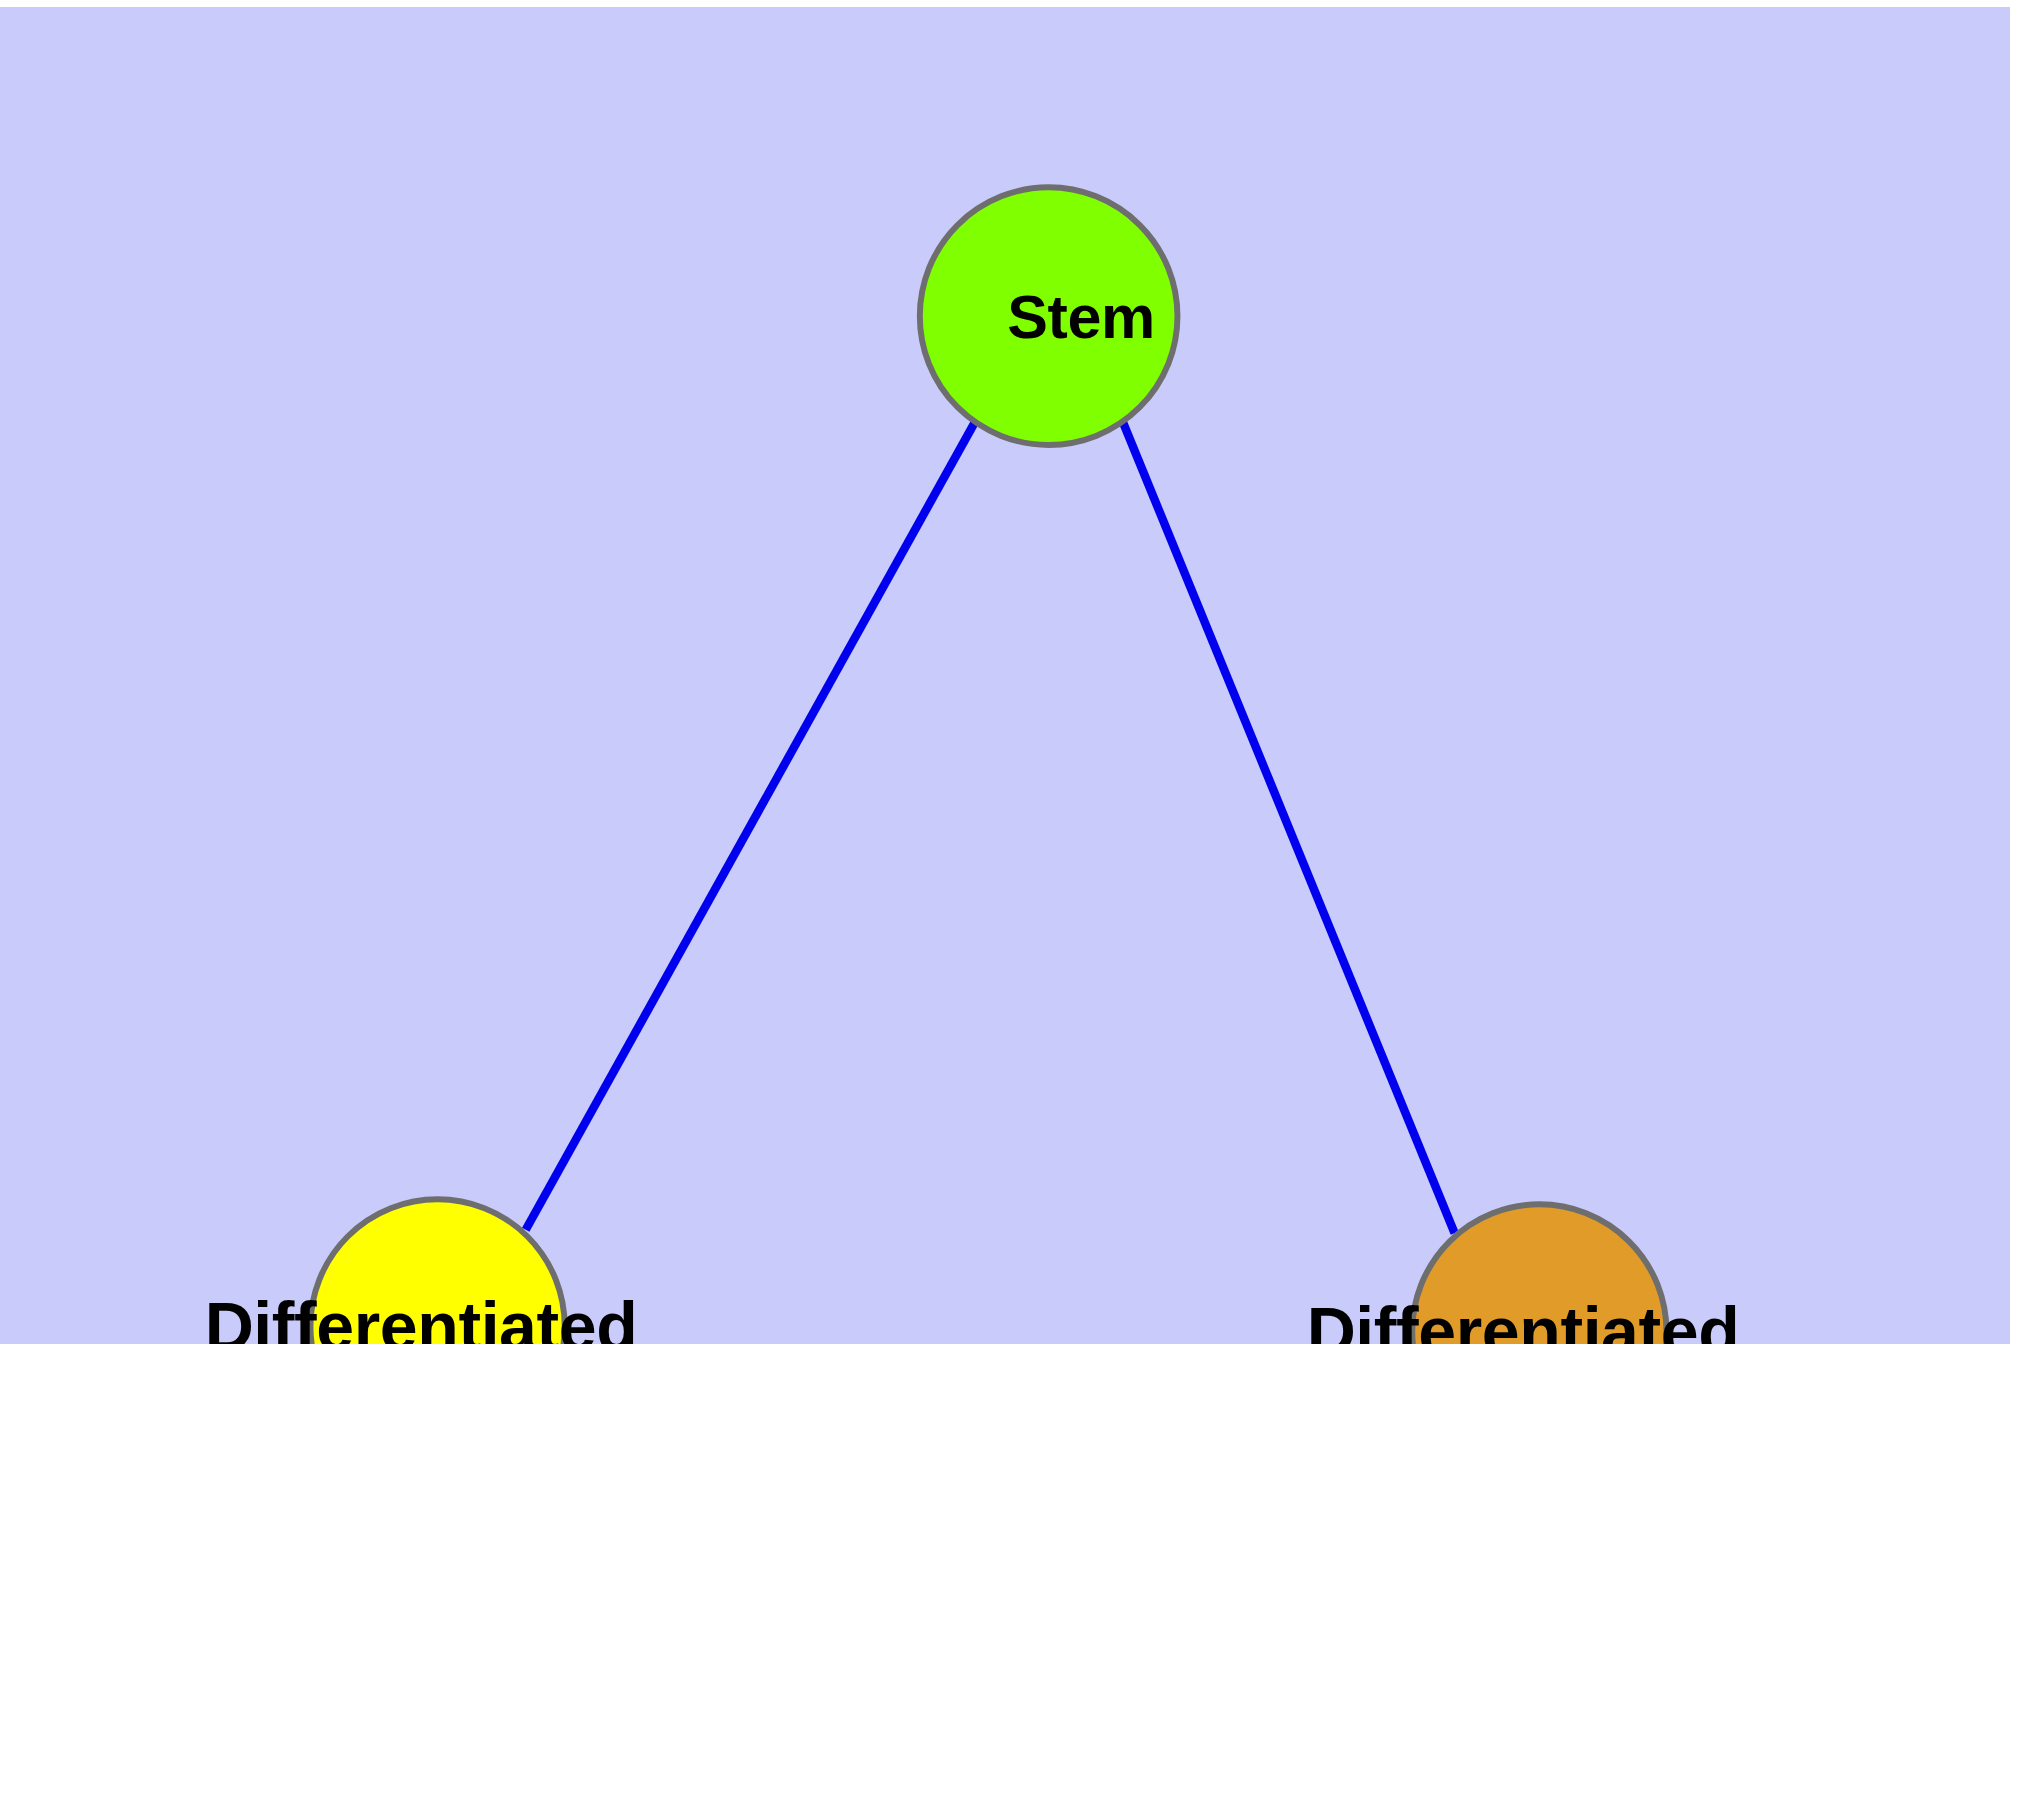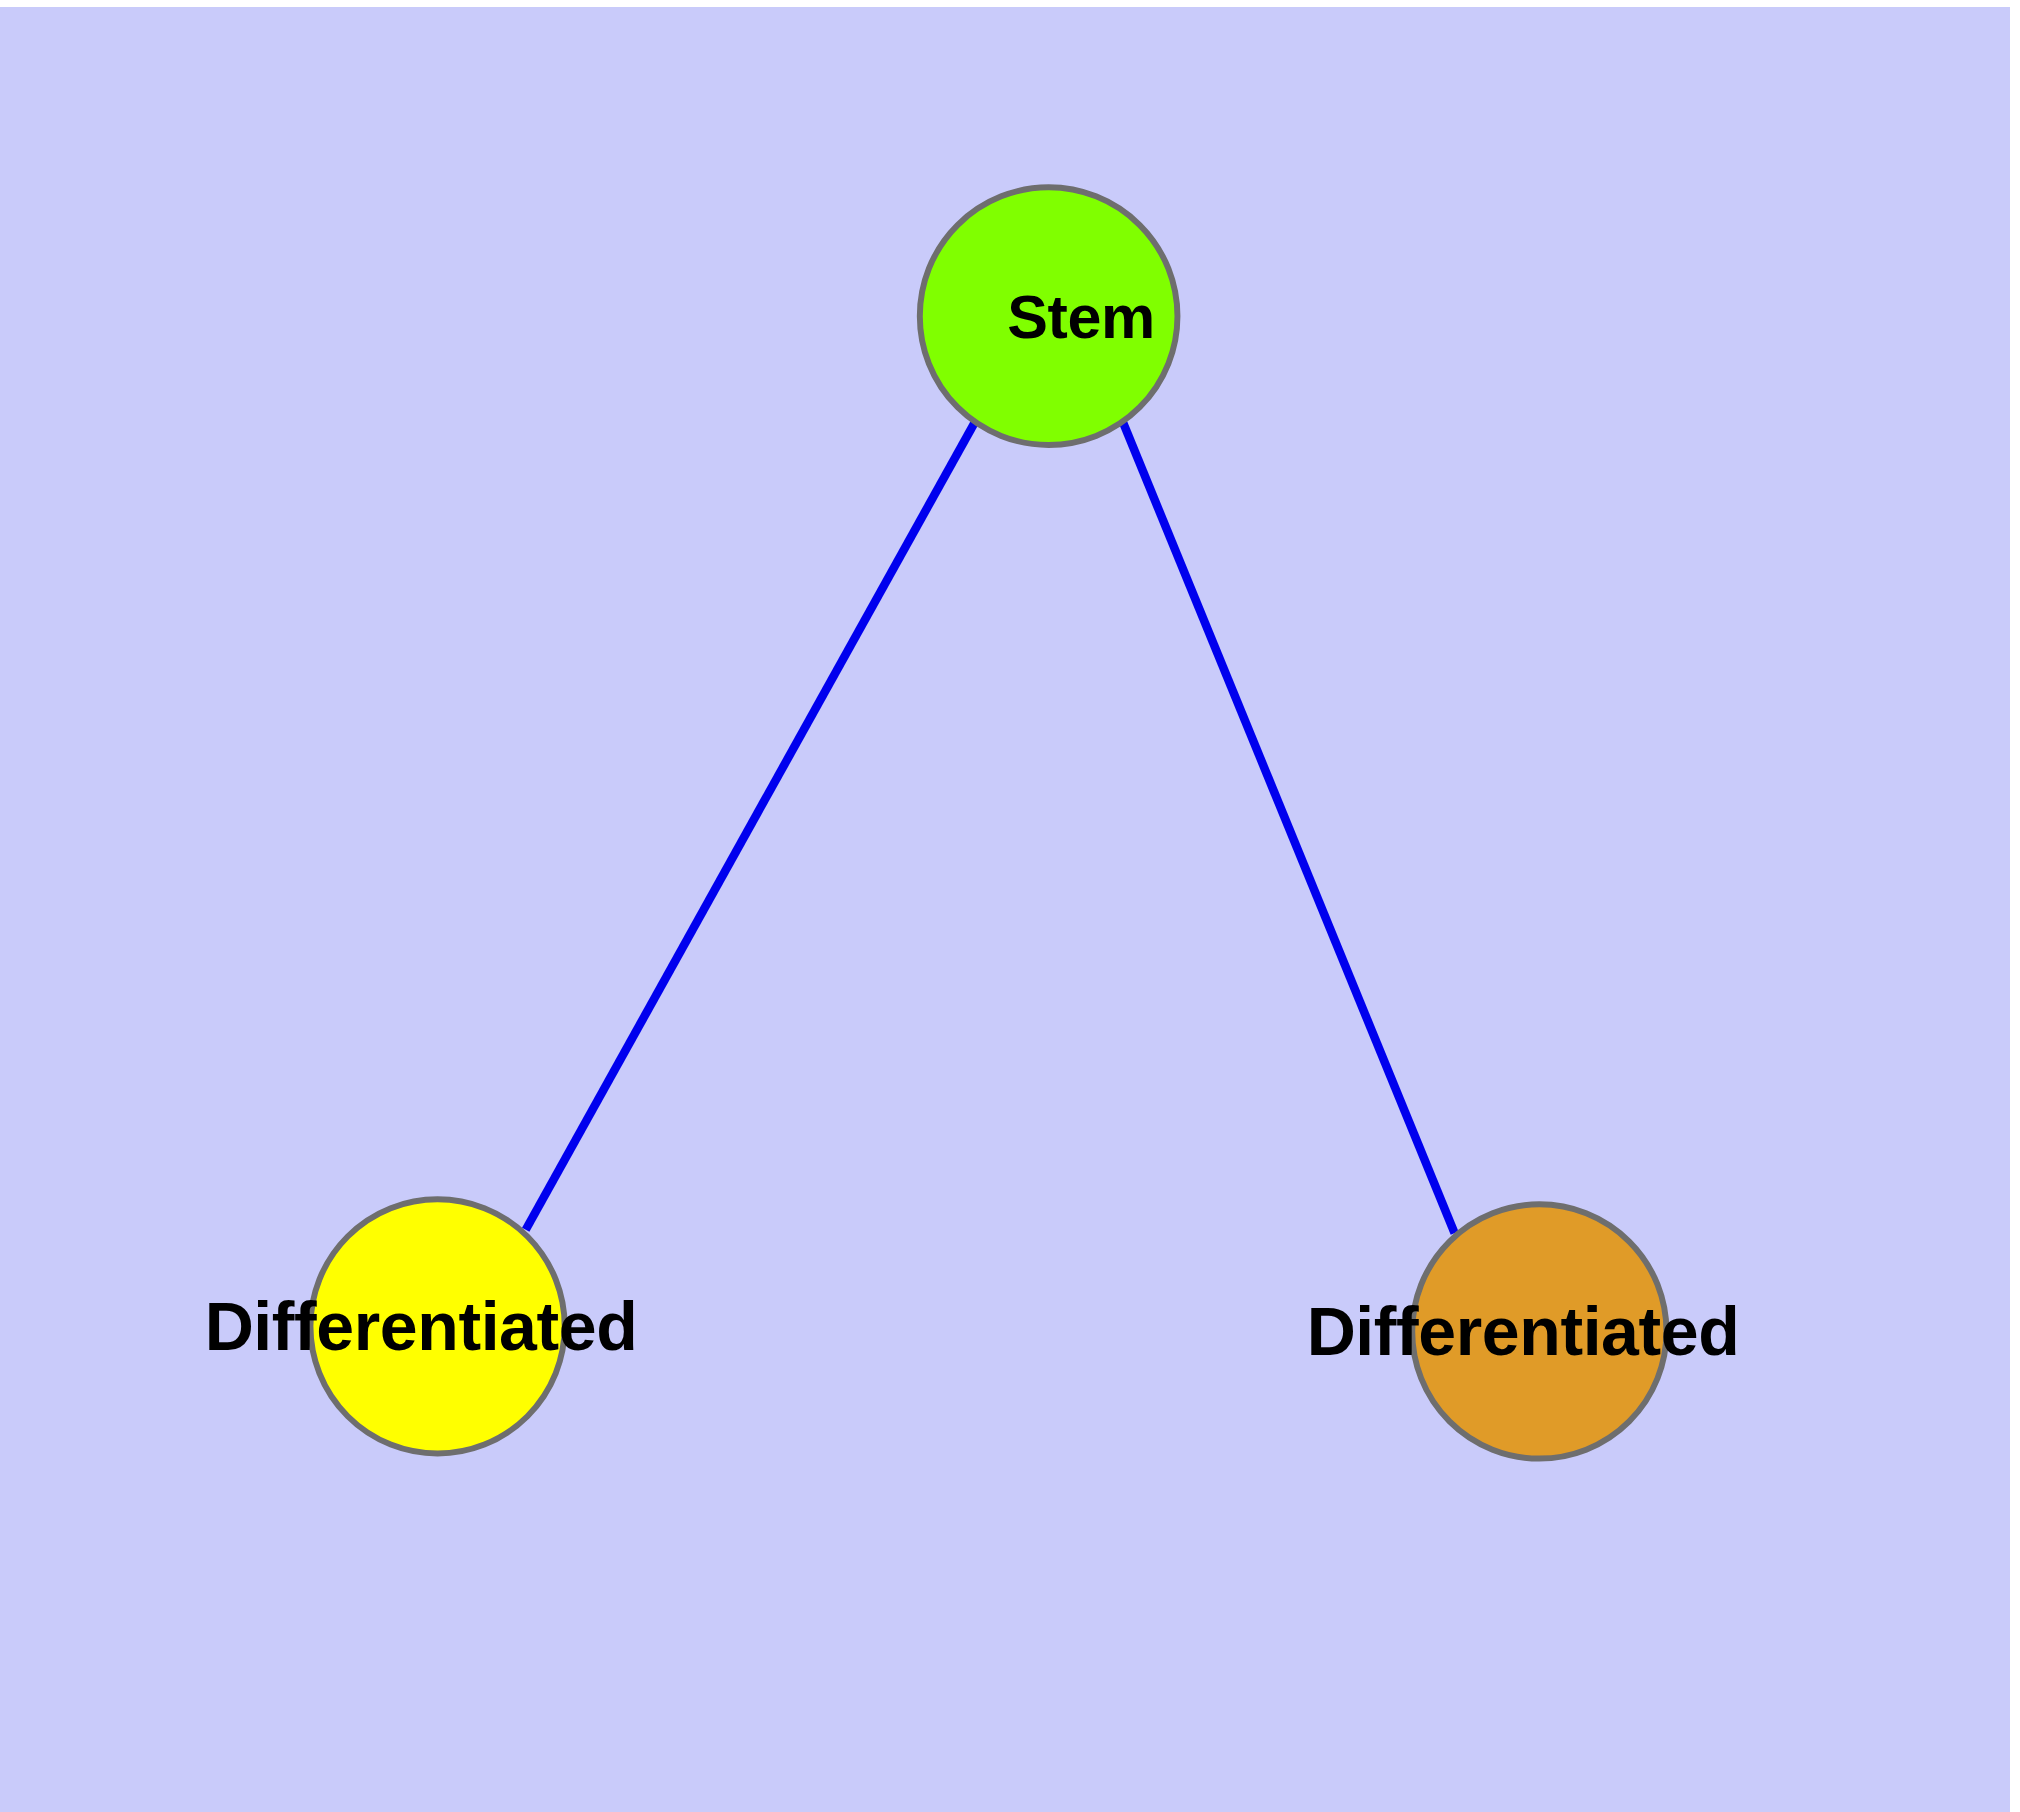--- a/index.html
+++ b/index.html
@@ -3,21 +3,21 @@
 <meta charset="utf-8">
 <style>
   html, body {
     margin: 0;
     padding: 0;
     background: #ffffff;
   }
   #canvas {
     position: relative;
     width: 2021px;
-    height: 1812px;
+    height: 1344px;
     overflow: hidden;
     background: #ffffff;
     font-family: "Liberation Sans", sans-serif;
   }
   #plot-bg {
     position: absolute;
     left: 0px;
     top: 6.8px;
     width: 2010px;
     height: 1805px;

